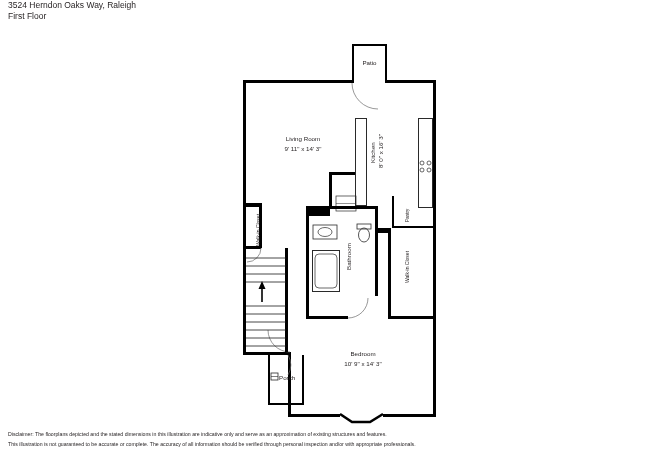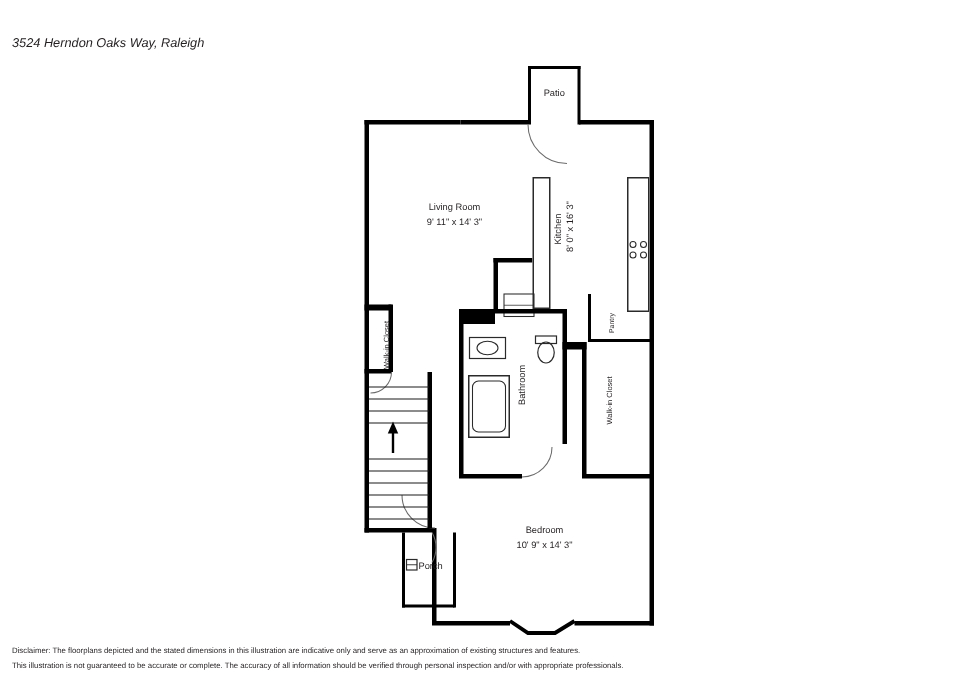--- a/index.html
+++ b/index.html
@@ -11,23 +11,22 @@
     font-family: "Liberation Sans", sans-serif;
     color: #231f20;
     position: relative;
     overflow: hidden;
   }
 
   
   #header {
     position: absolute;
     left: 8px;
-    top: 23px;
+    top: 0;
     line-height: 1.35;
-    font-style: italic;
   }
   #header .addr { font-size: 8.5px; color: #231f20; }
   #header .floor { font-size: 8.5px; color: #231f20; }
 
   
   #disclaimer {
     position: absolute;
     left: 8px;
     bottom: 10px;
     width: 560px;
@@ -76,20 +75,21 @@
   
   .blk { position: absolute; background: #000; }
 
   svg.ov { position: absolute; left: 0; top: 0; width: 650px; height: 460px; overflow: visible; }
 </style>
 </head>
 <body>
 
 <div id="header">
   <div class="addr">3524 Herndon Oaks Way, Raleigh</div>
+  <div class="floor">First Floor</div>
 </div>
 
 <div id="plan">
 
   <div class="w" style="left:352px; top:44px; width:1.5px; height:39px;"></div>
   <div class="w" style="left:385px; top:44px; width:1.5px; height:39px;"></div>
   <div class="w" style="left:352px; top:44px; width:35px; height:1.5px;"></div>
 
   <div class="label" style="left:352px; top:58px; width:35px;">
     <span class="nm">Patio</span>

